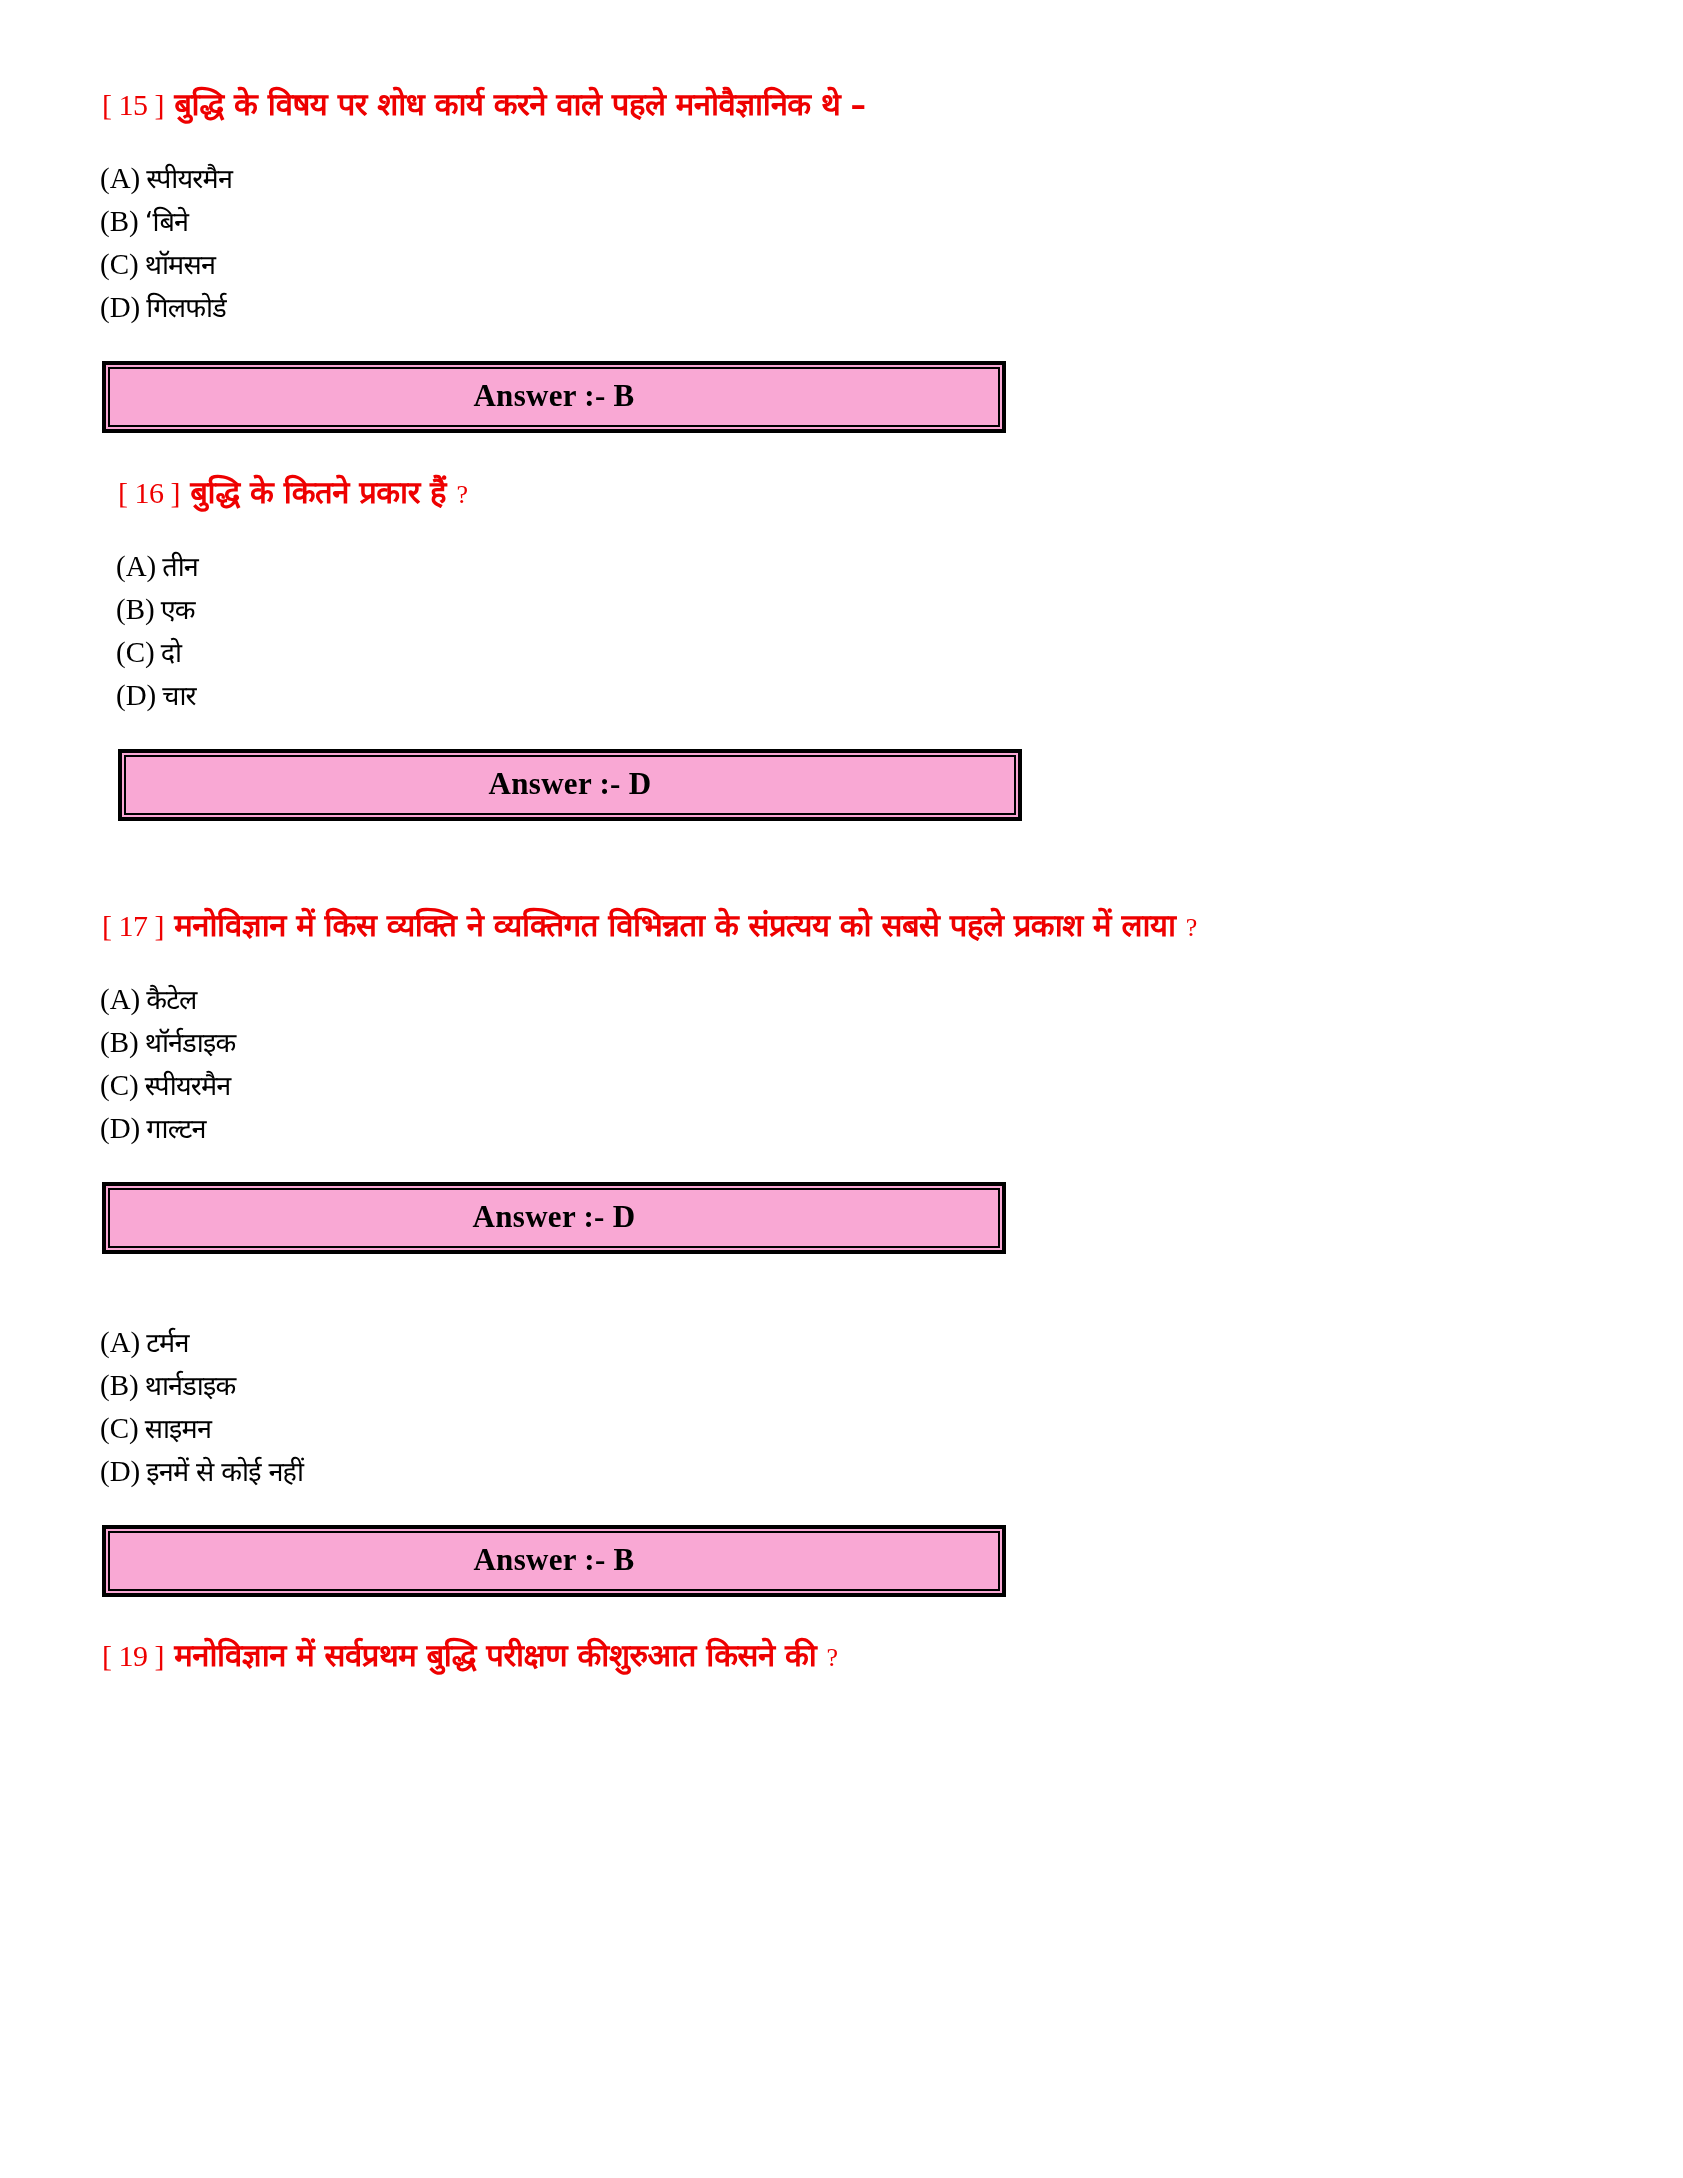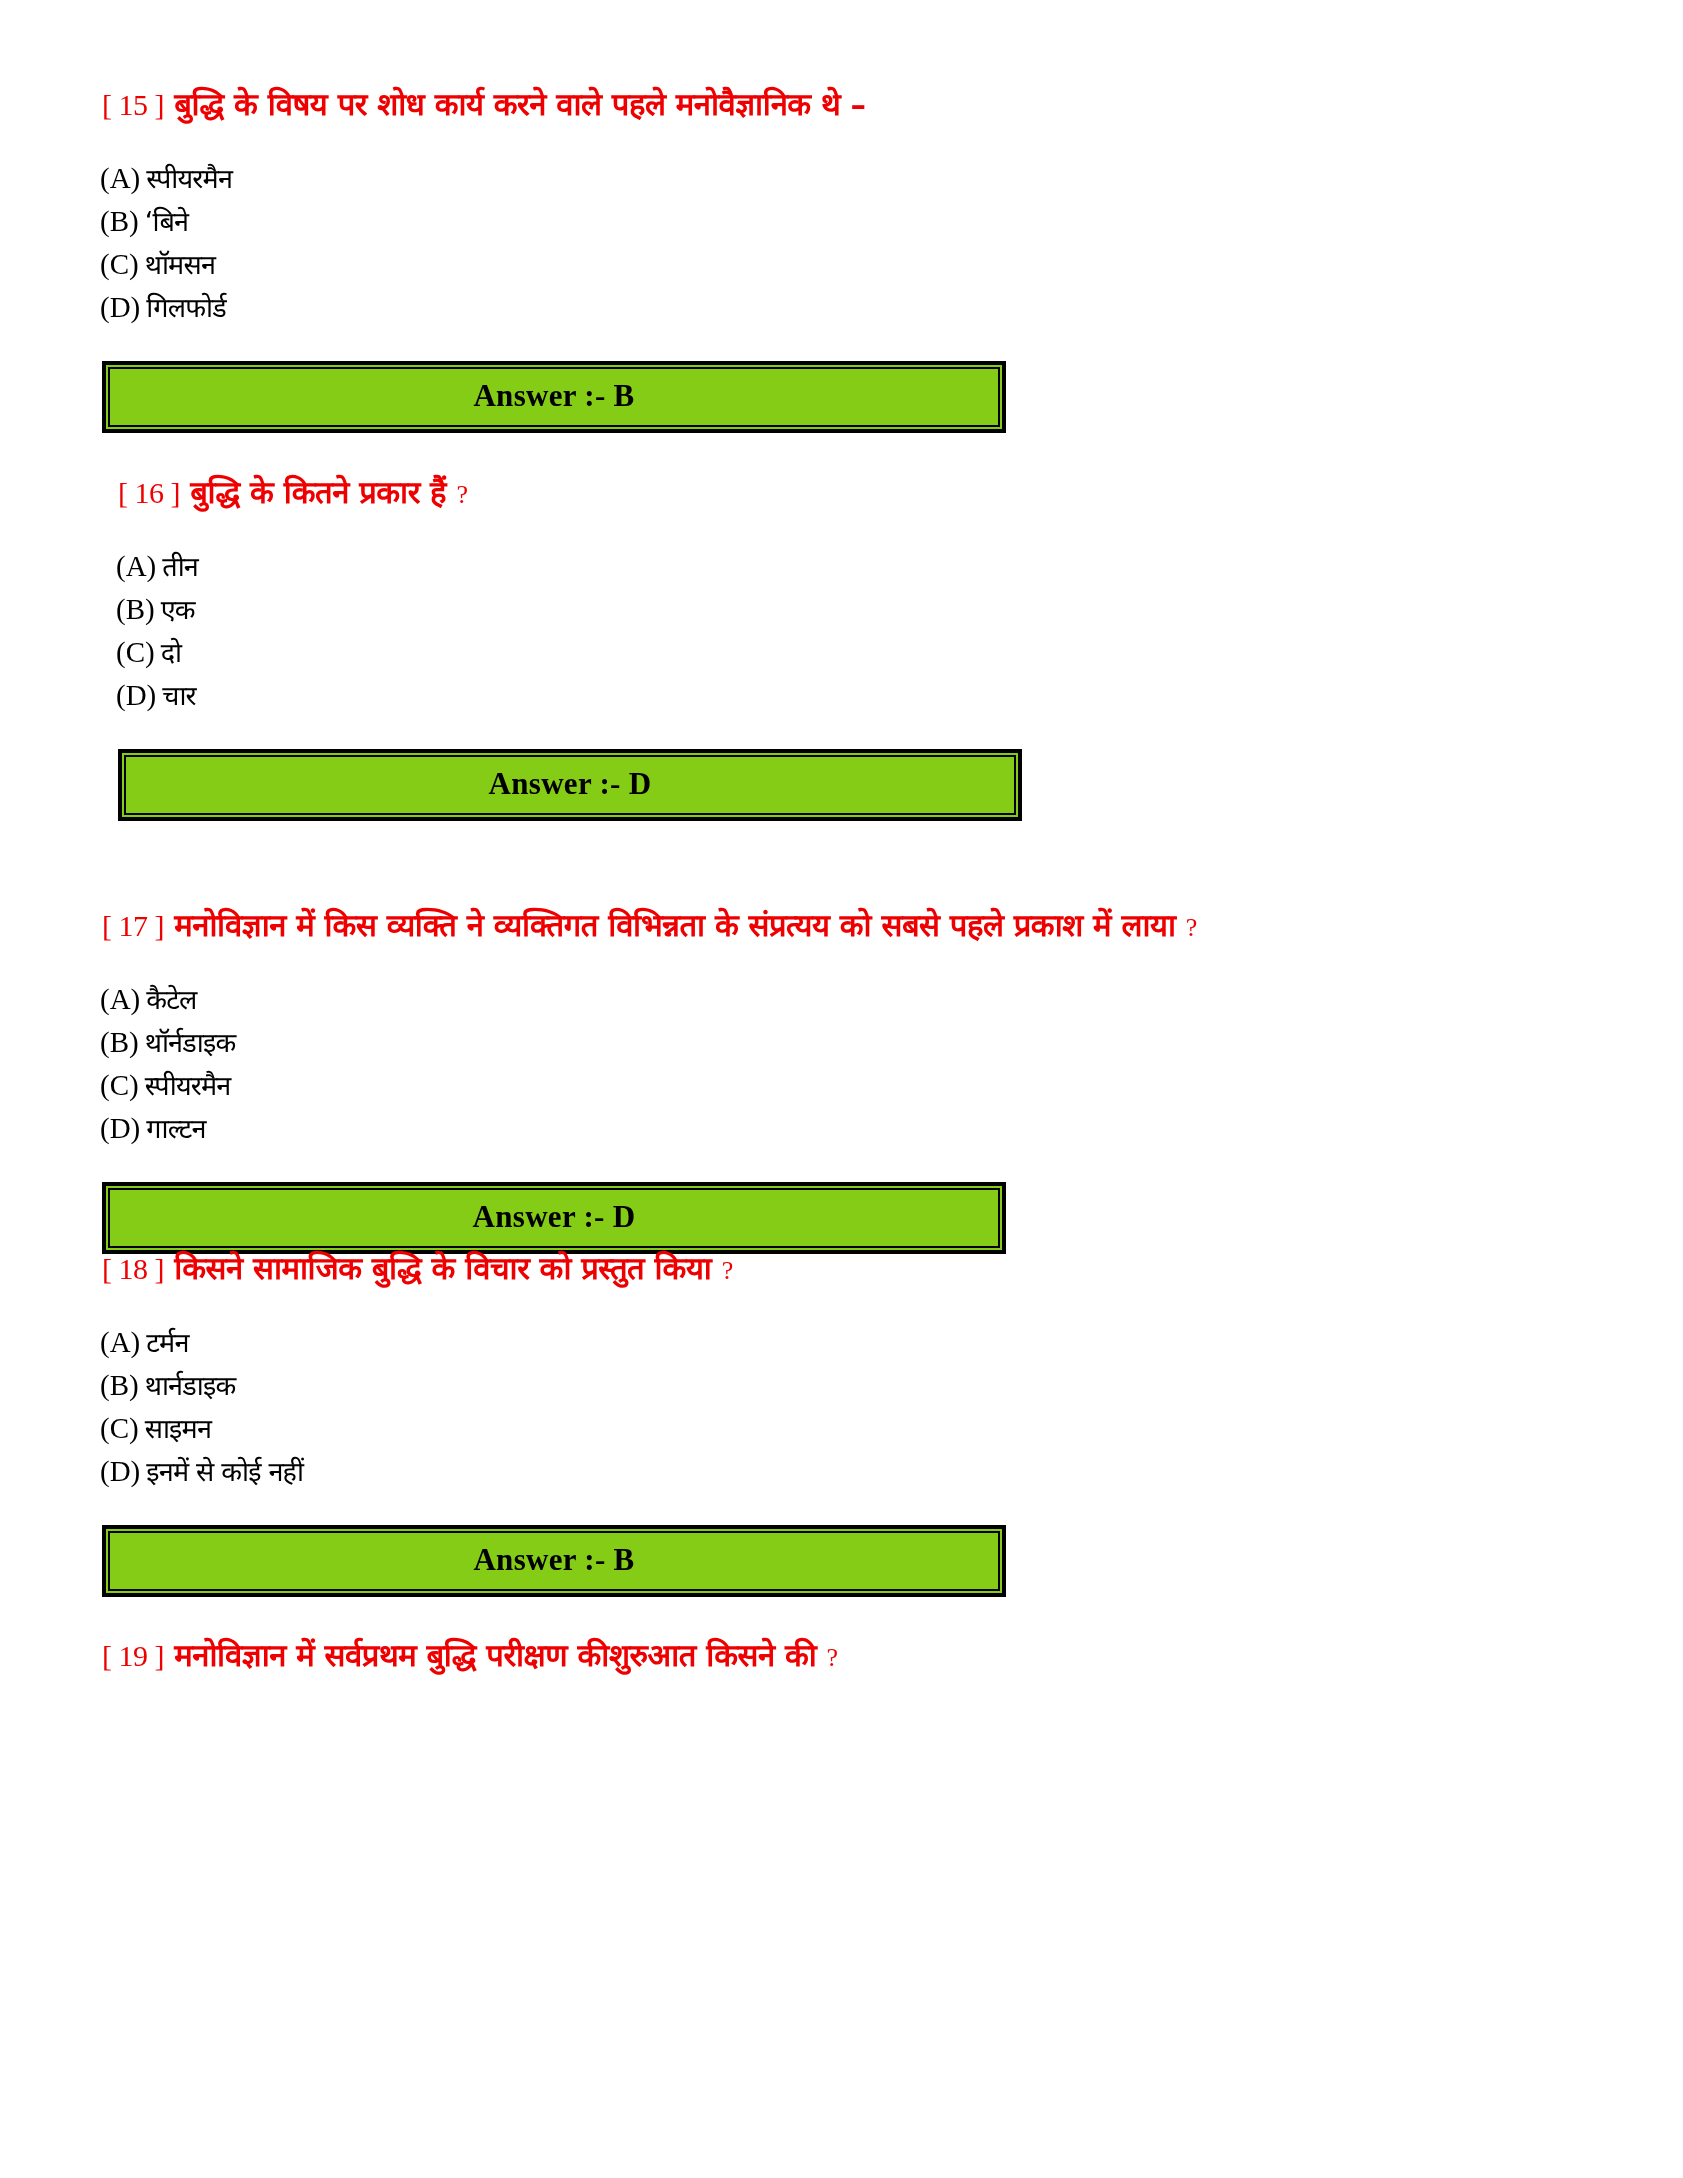--- a/index.html
+++ b/index.html
@@ -70,21 +70,21 @@
   }
   .answer-box {
     position: absolute;
     left: 102px;
     top: 269px;
     width: 904px;
     height: 72px;
     box-sizing: border-box;
     border: 4px solid #000;
     padding: 2px;
-    background: #84cc16;
+    background: #f9a8d4;
   }
   .answer-inner {
     width: 100%;
     height: 100%;
     box-sizing: border-box;
     border: 2px solid #000;
     display: flex;
     align-items: center;
     justify-content: center;
   }
@@ -151,25 +151,20 @@
     <li class="option"><span class="opt-letter">(D)</span><span class="opt-text">गाल्टन</span></li>
   </ul>
   <div class="answer-box">
     <div class="answer-inner">
       <span class="answer-text">Answer :- D</span>
     </div>
   </div>
 </section>
 
 <section class="question-block" style="top:1256px;">
-  <div class="question-heading">
-    <span class="qnum">[ 18 ]</span>
-    <span>किसने सामाजिक बुद्धि के विचार को प्रस्तुत किया</span>
-    <span class="qmark">?</span>
-  </div>
   <ul class="options">
     <li class="option"><span class="opt-letter">(A)</span><span class="opt-text">टर्मन</span></li>
     <li class="option"><span class="opt-letter">(B)</span><span class="opt-text">थार्नडाइक</span></li>
     <li class="option"><span class="opt-letter">(C)</span><span class="opt-text">साइमन</span></li>
     <li class="option"><span class="opt-letter">(D)</span><span class="opt-text">इनमें से कोई नहीं</span></li>
   </ul>
   <div class="answer-box">
     <div class="answer-inner">
       <span class="answer-text">Answer :- B</span>
     </div>

